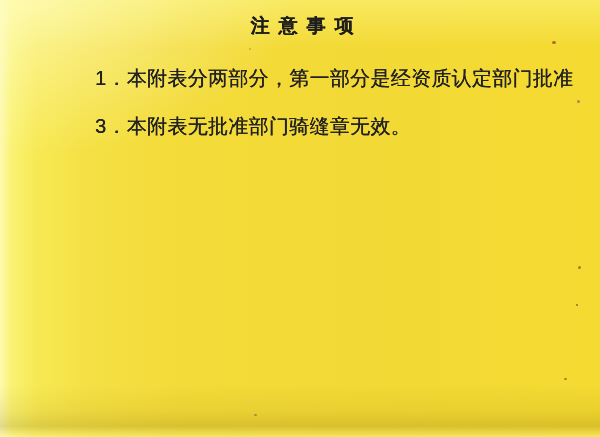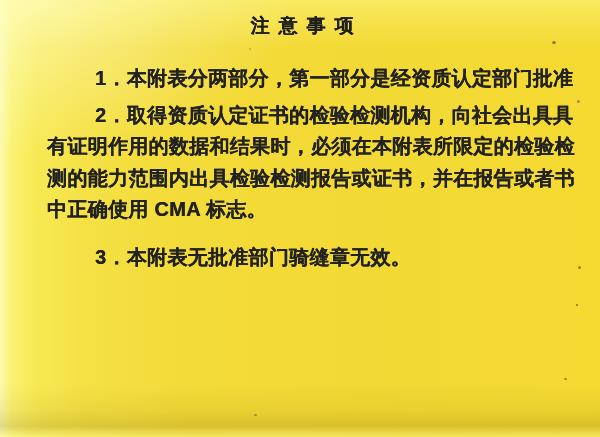--- a/index.html
+++ b/index.html
@@ -64,21 +64,20 @@
   }
 
   .para { margin: 0; }
   .para.p2 { margin-top: 5px; }
   .para.p3 { margin-top: 16px; }
   .para.p4 { margin-top: 2px; }
 
   .line {
     display: block;
     white-space: nowrap;
-    font-weight: bold;
   }
   .line.first {
     padding-left: 48px;
   }
 
   
   .speck {
     position: absolute;
     border-radius: 50%;
     pointer-events: none;
@@ -97,26 +96,20 @@
 <div class="page">
 
   <h1 class="title">注意事项</h1>
 
   <div class="body-text">
 
     <p class="para p1">
       <span class="line first">1．本附表分两部分，第一部分是经资质认定部门批准</span>
     </p>
 
-    <p class="para p2">
-      <span class="line first">2．取得资质认定证书的检验检测机构，向社会出具具</span>
-      <span class="line">有证明作用的数据和结果时，必须在本附表所限定的检验检</span>
-      <span class="line">测的能力范围内出具检验检测报告或证书，并在报告或者书</span>
-      <span class="line">中正确使用 CMA 标志。</span>
-    </p>
 
     <p class="para p3">
       <span class="line first">3．本附表无批准部门骑缝章无效。</span>
     </p>
 
 
   </div>
 
   <span class="speck s1"></span>
   <span class="speck s2"></span>

